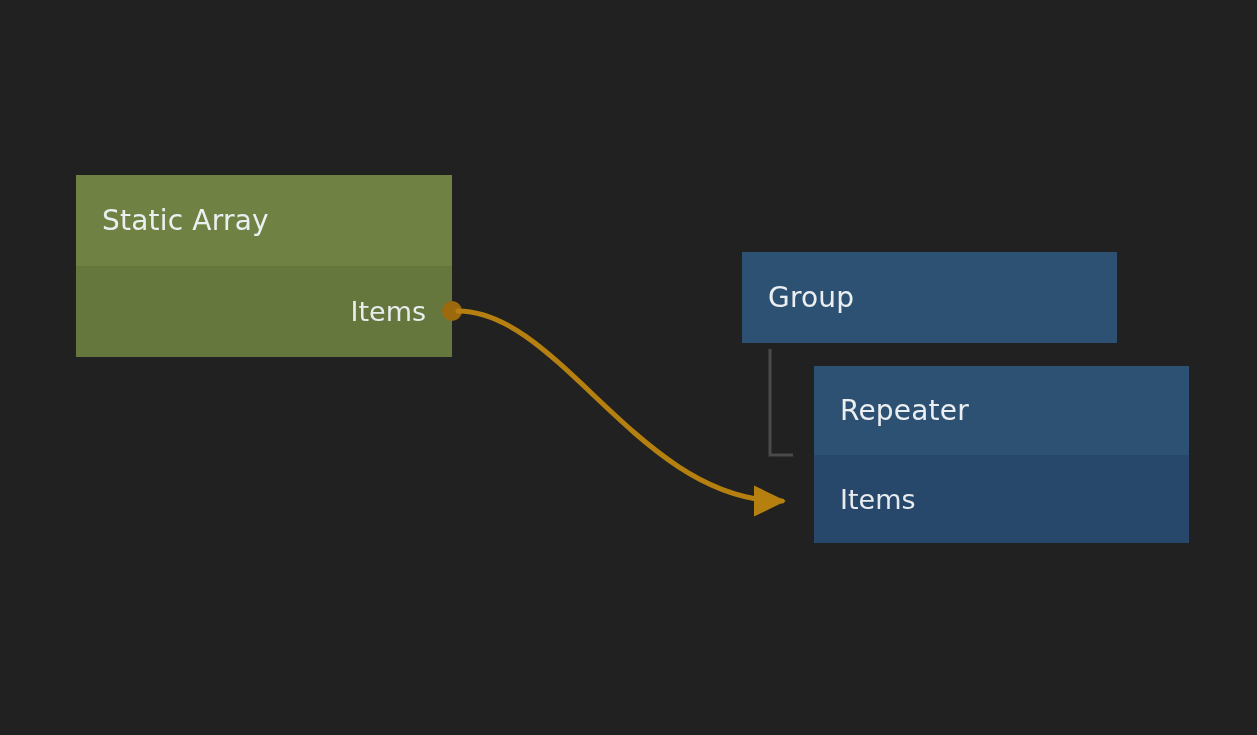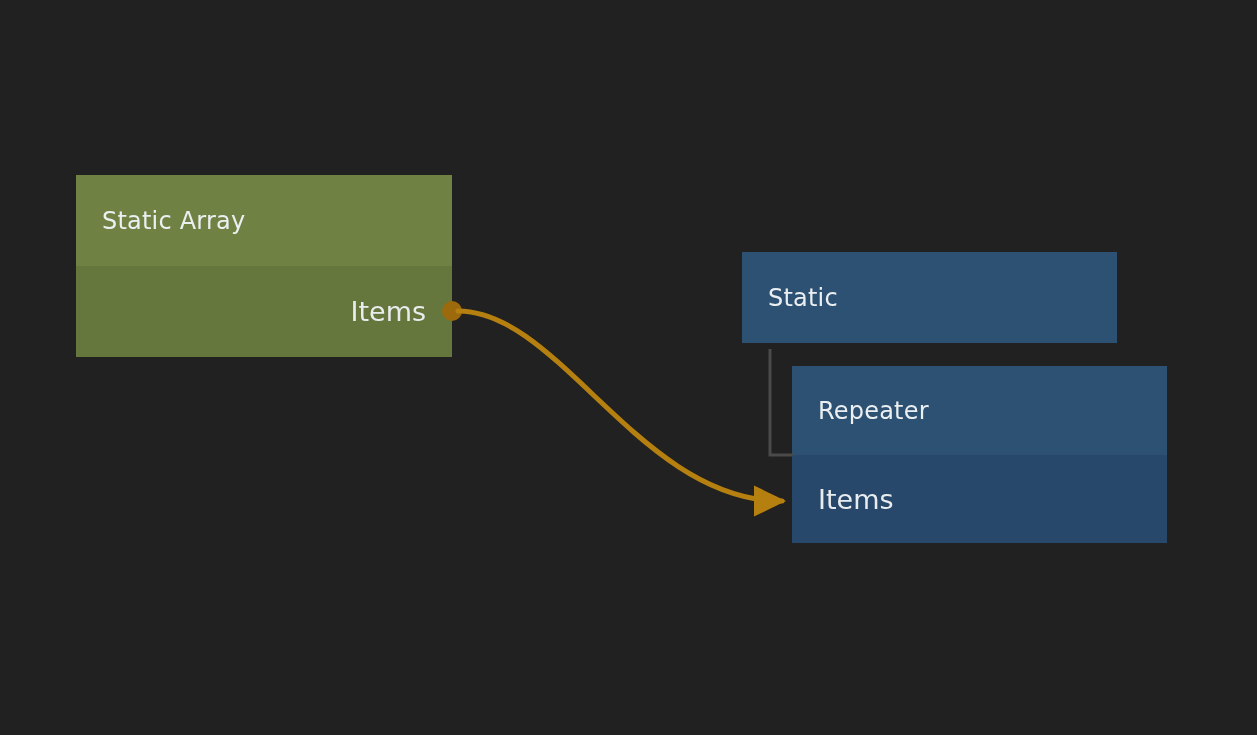--- a/index.html
+++ b/index.html
@@ -36,21 +36,21 @@
     box-sizing: border-box;
   }
   .node-row {
     display: flex;
     align-items: center;
     box-sizing: border-box;
     position: relative;
   }
   .node-title {
     color: #eceff1;
-    font-size: 24px;
+    font-size: 28px;
     font-weight: 400;
     letter-spacing: 0.2px;
     white-space: nowrap;
   }
   .port-label {
     color: #e8ecee;
     font-size: 27px;
     font-weight: 400;
     white-space: nowrap;
   }
@@ -95,21 +95,21 @@
     height: 91px;
   }
   #node-group .node-header {
     height: 91px;
     background: #2c5173;
     padding-left: 26px;
   }
 
   
   #node-repeater {
-    left: 792px;
+    left: 814px;
     top: 366px;
     width: 375px;
     height: 177px;
   }
   #node-repeater .node-header {
     height: 89px;
     background: #2c5173;
     padding-left: 26px;
   }
   #node-repeater .node-row {
@@ -147,21 +147,21 @@
     </div>
     <div class="node-row">
       <span class="port-label">Items</span>
     </div>
   </div>
 
   <div class="port-dot" id="port-items-out"></div>
 
   <div class="node" id="node-group">
     <div class="node-header">
-      <span class="node-title">Static</span>
+      <span class="node-title">Group</span>
     </div>
   </div>
 
   <div class="node" id="node-repeater">
     <div class="node-header">
       <span class="node-title">Repeater</span>
     </div>
     <div class="node-row">
       <span class="port-label">Items</span>
     </div>

